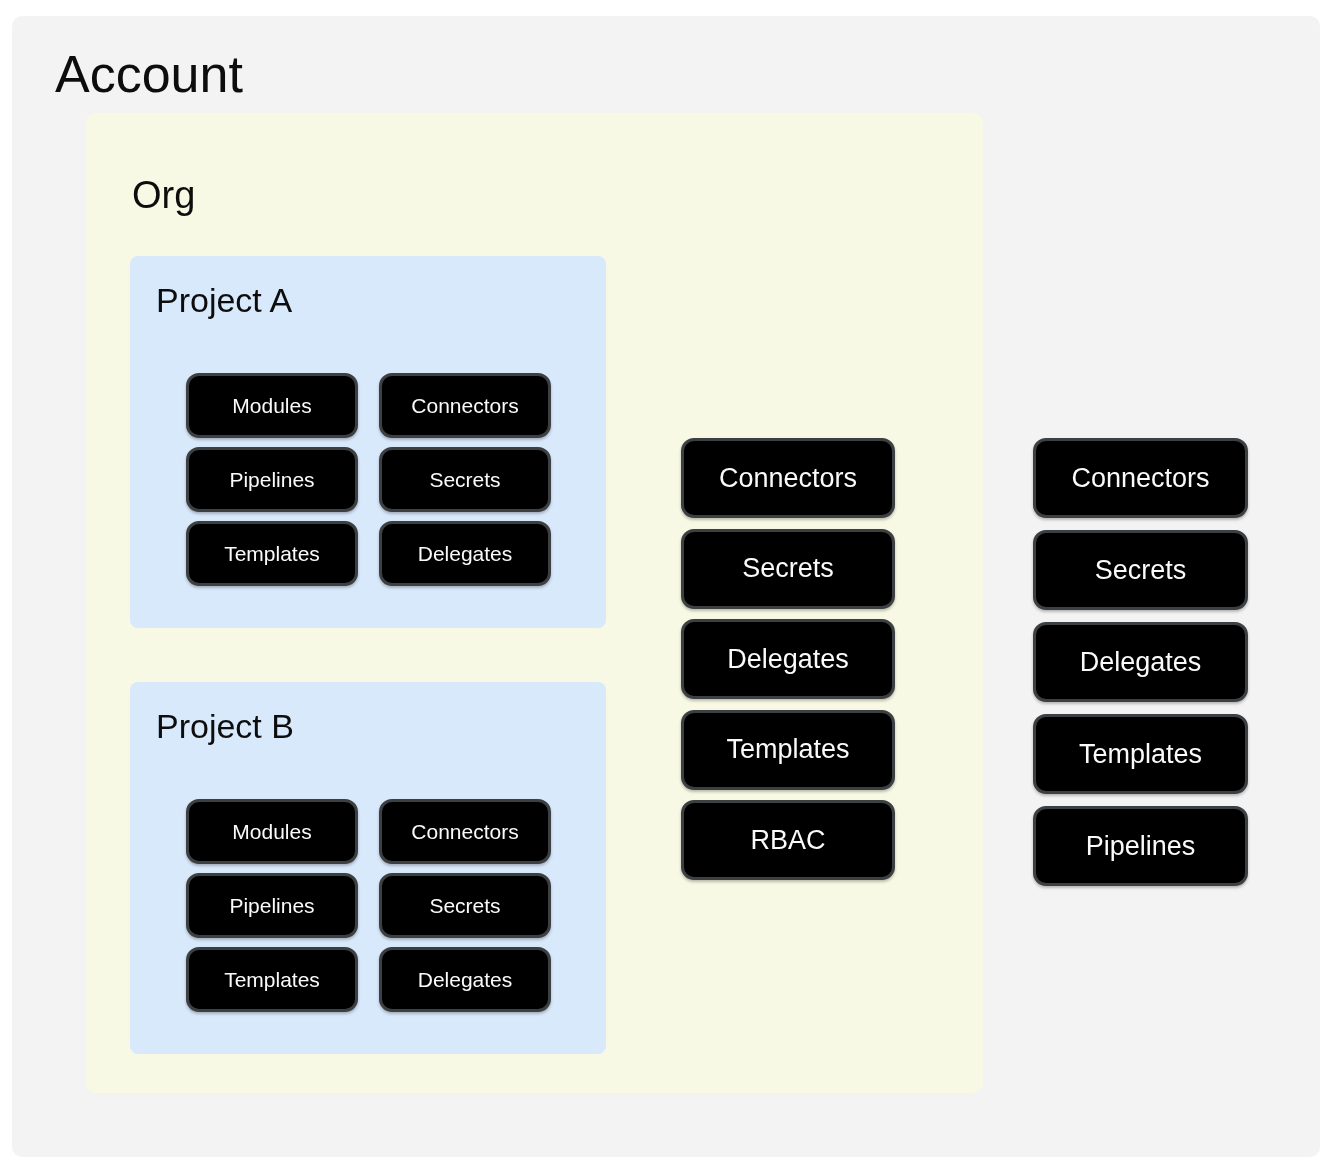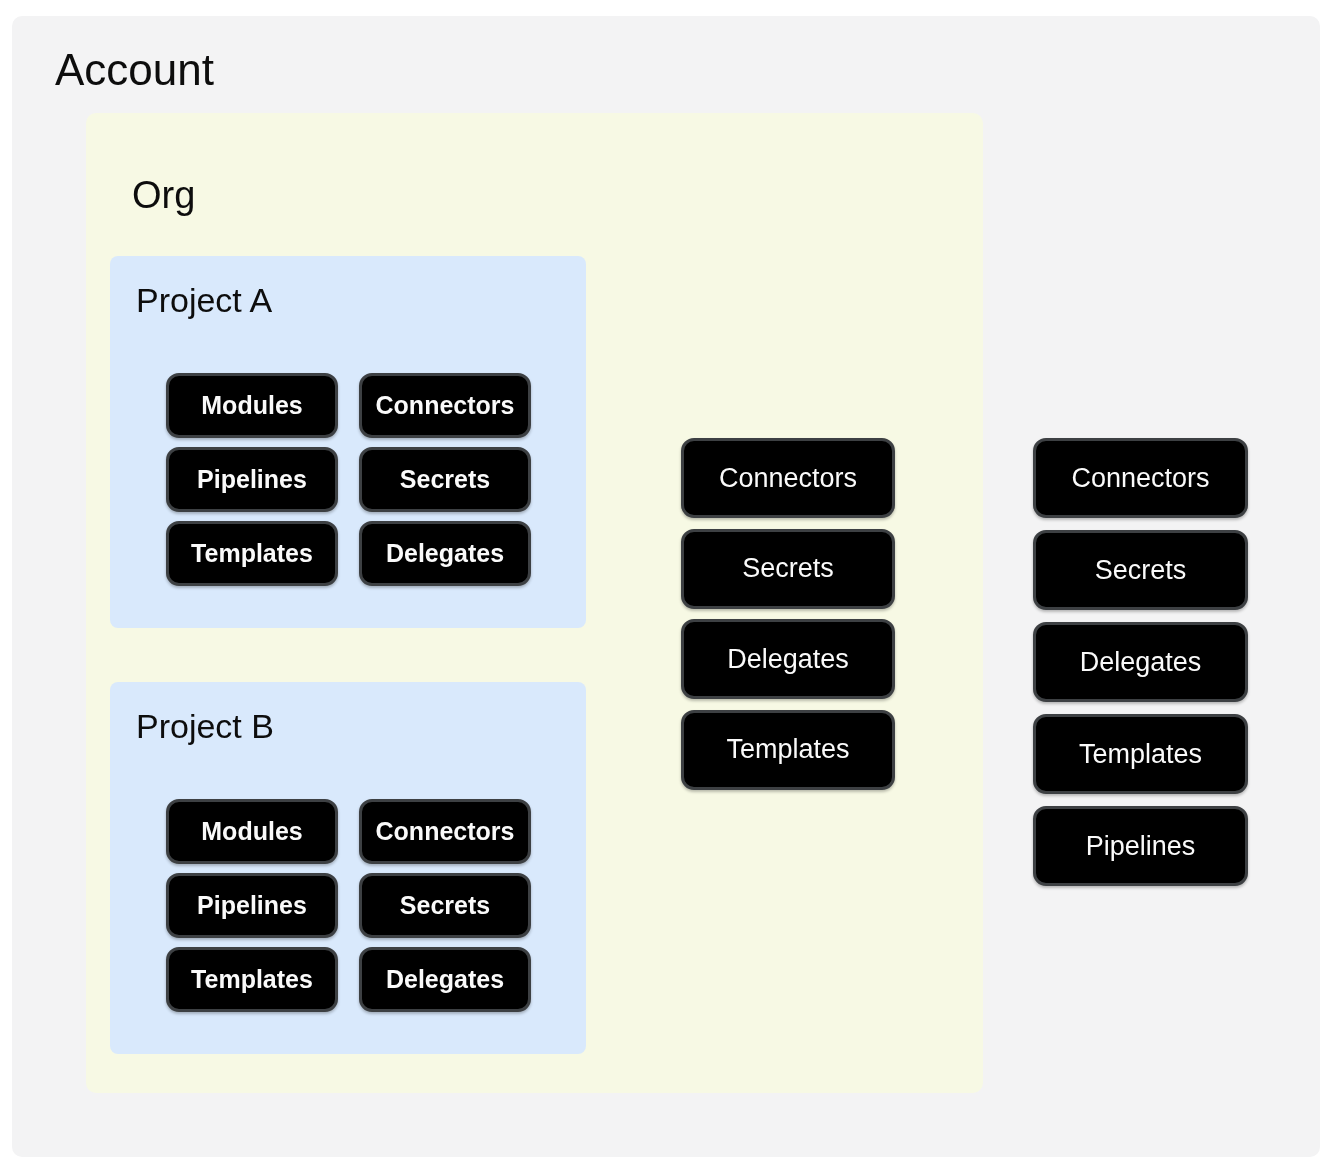--- a/index.html
+++ b/index.html
@@ -21,34 +21,34 @@
     background: var(--account-bg, #f3f3f4);
     border-radius: 10px;
   }
 
   .title {
     color: var(--title-text, #0d0d0d);
     font-weight: 400;
     line-height: 1.1;
     white-space: nowrap;
   }
-  .account-title { position: absolute; left: 43px; top: 30px; font-size: 44px; }
+  .account-title { position: absolute; left: 43px; top: 30px; font-size: 52px; }
 
   .org-box {
     position: absolute;
     left: 74px; top: 97px;
     width: 897px; height: 980px;
     background: var(--org-bg, #f7f9e4);
     border-radius: 10px;
   }
   .org-title { position: absolute; left: 46px; top: 38px; font-size: 38px; margin-top: 24px; }
 
   .project-box {
     position: absolute;
-    left: 24px;
+    left: 44px;
     width: 476px; height: 372px;
     background: var(--project-bg, #d9e9fc);
     border-radius: 8px;
   }
   #project-a { top: 143px; }
   #project-b { top: 569px; padding-left: 23px; }
   .project-title { position: absolute; left: 26px; top: 26px; font-size: 34px; }
 
   .btn-grid {
     position: absolute;
@@ -65,21 +65,21 @@
     color: var(--button-text, #fafafa);
     border: 3px solid var(--button-border, #3d4043);
     border-radius: 13px;
     display: flex;
     align-items: center;
     justify-content: center;
     box-shadow: 0 2px 3px rgba(0,0,0,0.25);
     white-space: nowrap;
     cursor: default;
   }
-  .pill.sm { font-size: 25px; font-weight: bold; }
+  .pill.sm { font-size: 21px; }
   .pill.lg { font-size: 27px; }
 
   .org-col {
     position: absolute;
     left: 595px; top: 325px;
     width: 214px;
     display: flex;
     flex-direction: column;
     gap: 10.5px;
   }
@@ -128,20 +128,21 @@
           <div class="pill sm">Templates</div>
           <div class="pill sm">Delegates</div>
         </div>
       </div>
 
       <div class="org-col">
         <div class="pill lg">Connectors</div>
         <div class="pill lg">Secrets</div>
         <div class="pill lg">Delegates</div>
         <div class="pill lg">Templates</div>
+        <div class="pill lg">RBAC</div>
       </div>
     </div>
 
     <div class="acct-col">
       <div class="pill lg">Connectors</div>
       <div class="pill lg">Secrets</div>
       <div class="pill lg">Delegates</div>
       <div class="pill lg">Templates</div>
       <div class="pill lg">Pipelines</div>
     </div>

